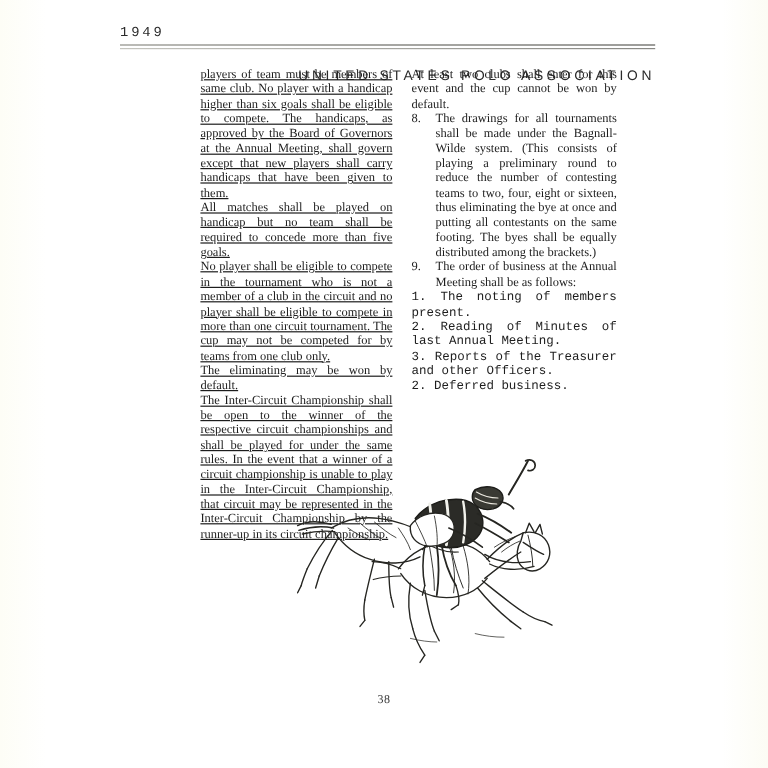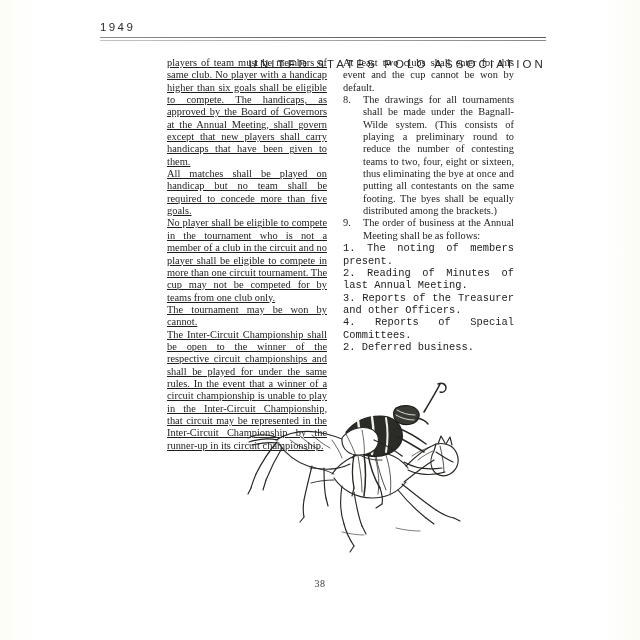--- a/index.html
+++ b/index.html
@@ -36,21 +36,21 @@
     position: absolute;
     left: 100px;
     top: 21px;
     width: 446px;
     height: 20px;
   }
   .head-year {
     position: absolute;
     left: 0;
     top: 0;
-    font-family: Liberation Sans, sans-serif;
+    font-family: Liberation Mono, monospace;
     font-size: 11.5px;
     letter-spacing: 2.4px;
     color: #2b2b2b;
   }
   .head-title {
     position: absolute;
     right: 0;
     top: 0;
     font-family: "Liberation Sans", "DejaVu Sans", sans-serif;
     font-size: 11.5px;
@@ -182,41 +182,40 @@
     <div class="head-rule-1"></div>
     <div class="head-rule-2"></div>
   </div>
 
   <div class="columns">
 
     <div class="col col-left">
       <p>players of team must be members of same club. No player with a handicap higher than six goals shall be eligible to compete. The handicaps, as approved by the Board of Governors at the Annual Meeting, shall govern except that new players shall carry handicaps that have been given to them.</p>
       <p class="p-indent">All matches shall be played on handicap but no team shall be required to concede more than five goals.</p>
       <p class="p-indent">No player shall be eligible to compete in the tournament who is not a member of a club in the circuit and no player shall be eligible to compete in more than one circuit tournament. The cup may not be competed for by teams from one club only.</p>
-      <p class="p-indent">The tournament may be won by cannot.</p>
+      <p class="p-indent">The eliminating may be won by default.</p>
       <p class="p-indent">The Inter-Circuit Championship shall be open to the winner of the respective circuit championships and shall be played for under the same rules. In the event that a winner of a circuit championship is unable to play in the Inter-Circuit Championship, that circuit may be represented in the Inter-Circuit Championship by the runner-up in its circuit championship.</p>
     </div>
 
     <div class="col col-right">
       <p class="p-indent">At least two clubs shall enter for this event and the cup cannot be won by default.</p>
 
       <p class="num-item gap-top">
         <span class="num">8.</span>
         <span>The drawings for all tournaments shall be made under the Bagnall-Wilde system. (This consists of playing a preliminary round to reduce the number of contesting teams to two, four, eight or sixteen, thus eliminating the bye at once and putting all contestants on the same footing. The byes shall be equally distributed among the brackets.)</span>
       </p>
 
       <p class="num-item gap-top">
         <span class="num">9.</span>
         <span>The order of business at the Annual Meeting shall be as follows:</span>
       </p>
 
       <p class="sub-item">1. The noting of members present.</p>
       <p class="sub-item">2. Reading of Minutes of last Annual Meeting.</p>
       <p class="sub-item">3. Reports of the Treasurer and other Officers.</p>
-      <p class="sub-item">4. Reports of Special Committees.</p>
       <p class="sub-item">2. Deferred business.</p>
     </div>
 
   </div>
 
   <div class="illustration">
     <svg viewBox="0 0 224 180" xmlns="http://www.w3.org/2000/svg">
       <g fill="none" stroke="#262622" stroke-width="1.15" stroke-linecap="round" stroke-linejoin="round">
 
         <path d="M2 56 C 10 52, 20 52, 30 55"></path>

